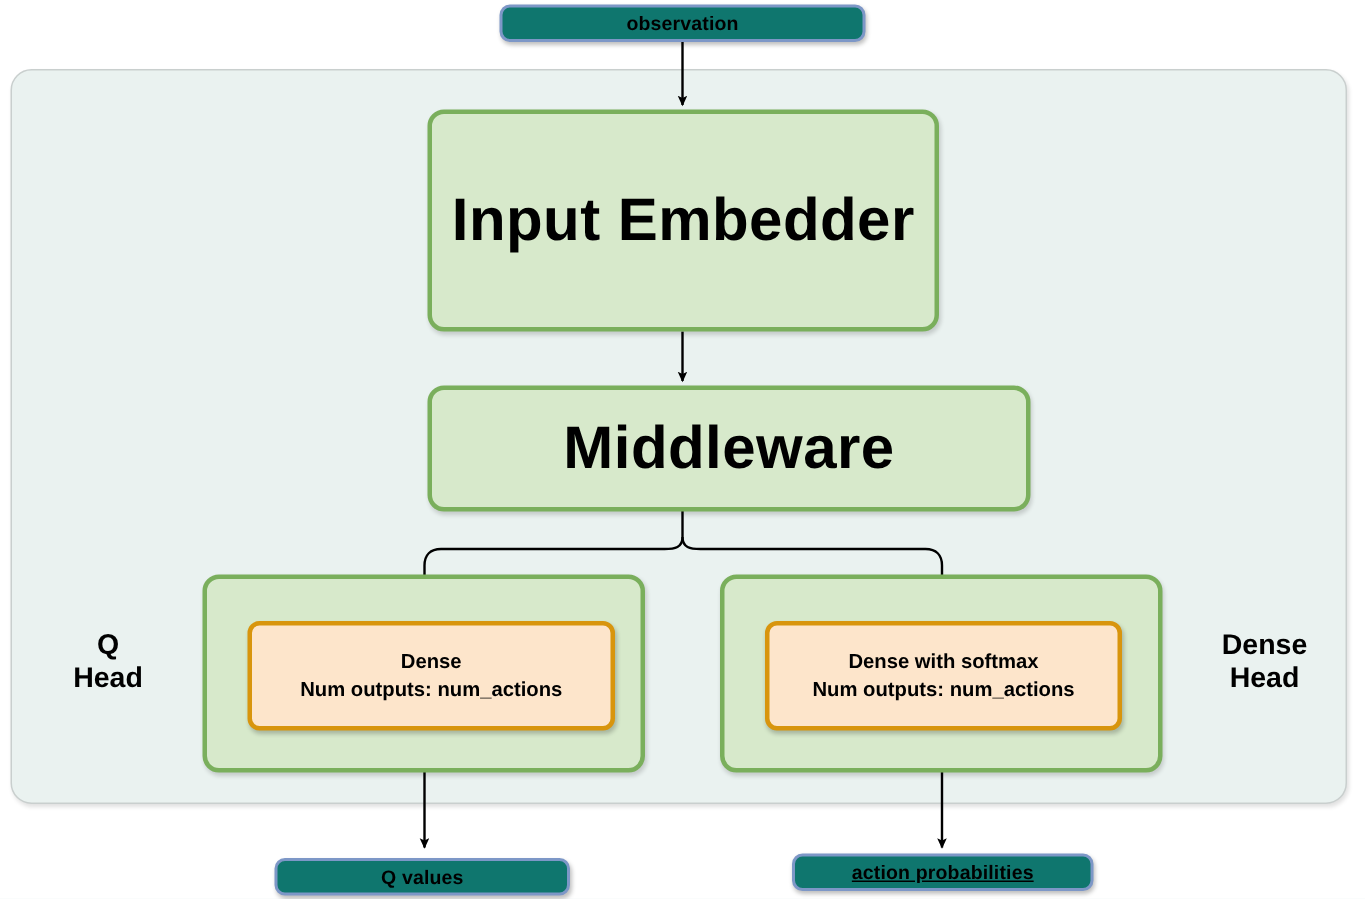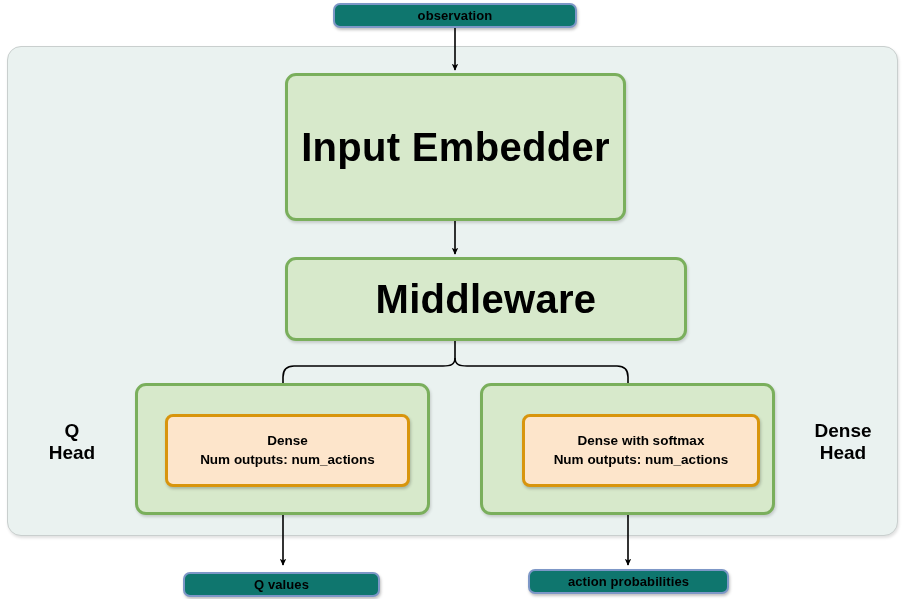--- a/index.html
+++ b/index.html
@@ -164,29 +164,29 @@
   <div class="node orange-box" style="left:165px; top:414px; width:245px; height:73px;">
     <div class="orange-title">Dense</div>
     <div class="orange-sub">Num outputs: num_actions</div>
   </div>
 
   <div class="head-label" style="left:22px; top:420px; width:100px;">Q
 Head</div>
 
   <div class="node head-group" style="left:480px; top:383px; width:295px; height:132px;"></div>
 
-  <div class="node orange-box" style="left:510px; top:414px; width:238px; height:73px;margin-left:12px;">
+  <div class="node orange-box" style="left:510px; top:414px; width:238px; height:73px;">
     <div class="orange-title">Dense with softmax</div>
     <div class="orange-sub">Num outputs: num_actions</div>
   </div>
 
   <div class="head-label" style="left:788px; top:420px; width:110px;">Dense
 Head</div>
 
   <div class="node io-box" style="left:183px; top:572px; width:197px; height:25px;">
     <span>Q values</span>
   </div>
 
-  <div class="node io-box" style="left:528px; top:569px; width:201px; height:25px;">
+  <div class="node io-box" style="left:528px; top:569px; width:201px; height:25px;text-decoration:underline;">
     <span>action probabilities</span>
   </div>
 
 </div>
 
 </body></html>

